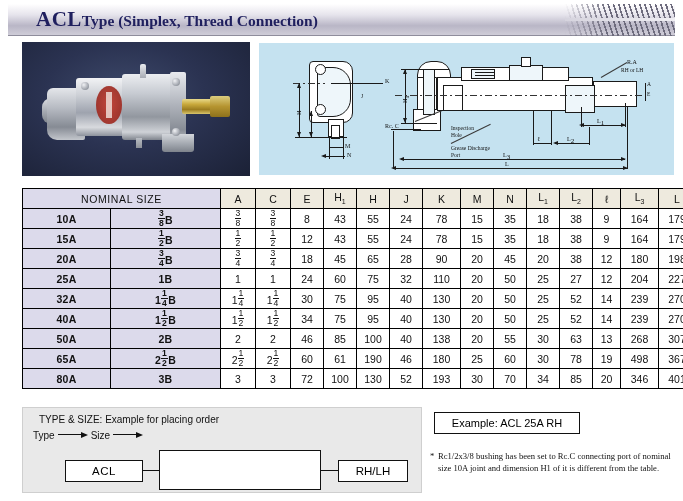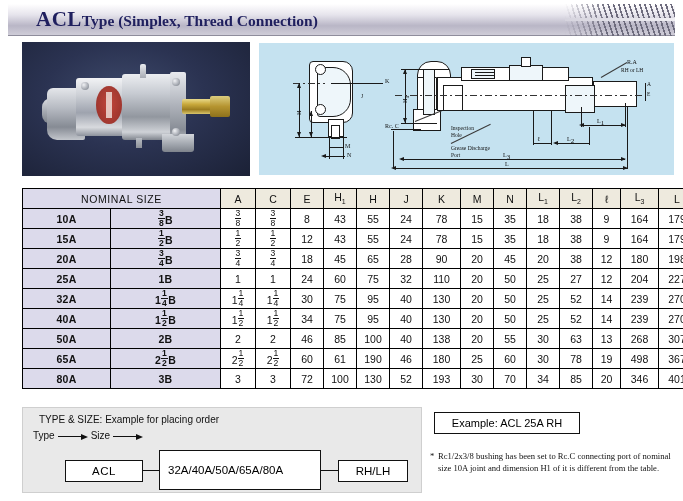--- a/index.html
+++ b/index.html
@@ -226,21 +226,21 @@
     background: #e9e9e9;
     border: 1px solid #cfcfcf;
   }
   .b-line1 {
     position: absolute; left: 10px; top: 6px;
     font-size: 10px; color: #111; white-space: nowrap; margin-left: 6px;
   }
   .b-line2 {
     position: absolute; left: 10px; top: 22px;
     font-size: 10px; color: #111; white-space: nowrap;
-    display: flex; align-items: flex-end; gap: 3px;
+    display: flex; align-items: flex-start; gap: 3px;
   }
   .lng-arrow {
     display: inline-block; position: relative;
     width: 30px; height: 9px;
   }
   .lng-arrow::before {
     content: ""; position: absolute; left: 0; top: 4px;
     width: 24px; height: 1px; background: #111;
   }
   .lng-arrow::after {
@@ -645,21 +645,20 @@
     <div class="b-line2">
       <span>Type</span>
       <span class="lng-arrow"></span>
       <span>Size</span>
       <span class="lng-arrow"></span>
     </div>
     <div class="conn" style="left:120px; width:16px;"></div>
     <div class="conn" style="left:298px; width:17px;"></div>
     <div class="box-acl">ACL</div>
     <div class="box-sizes">
-      <span>32A/40A/50A/65A/80A</span>
     </div>
     <div class="box-rh">RH/LH</div>
   </div>
 
   <div class="box-example">Example: ACL 25A RH</div>
 
   <div class="footnote">
     <span class="star">*</span>
     <span class="ftext">Rc1/2x3/8 bushing has been set to Rc.C connecting port of nominal size 10A joint and dimension H1 of it is different from the table.</span>
   </div>

